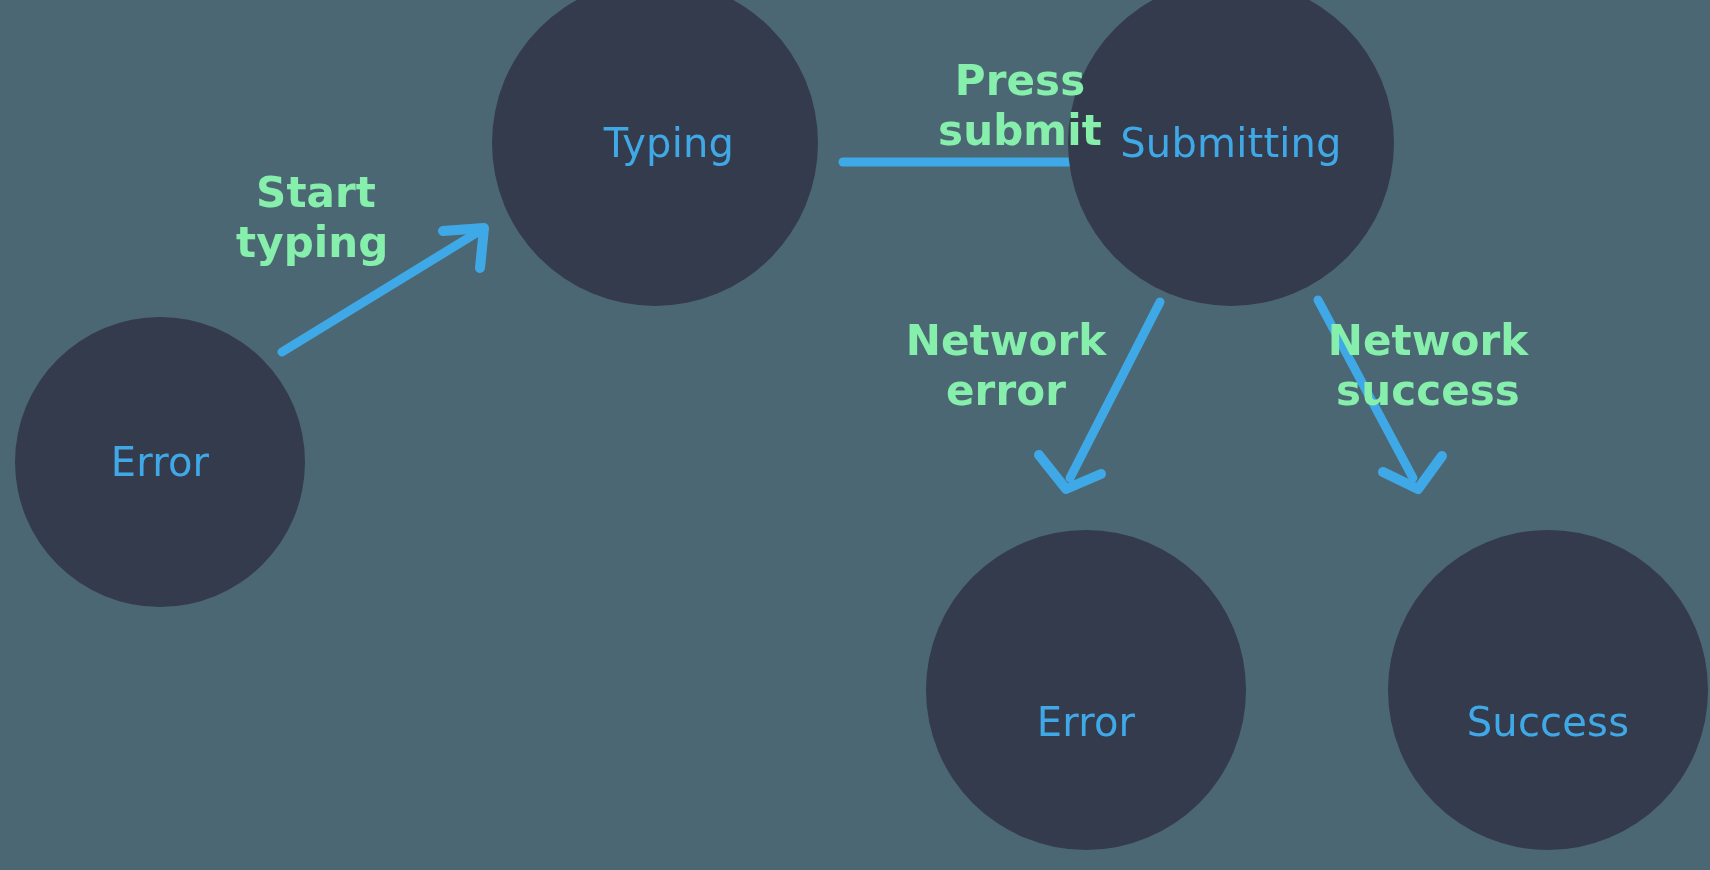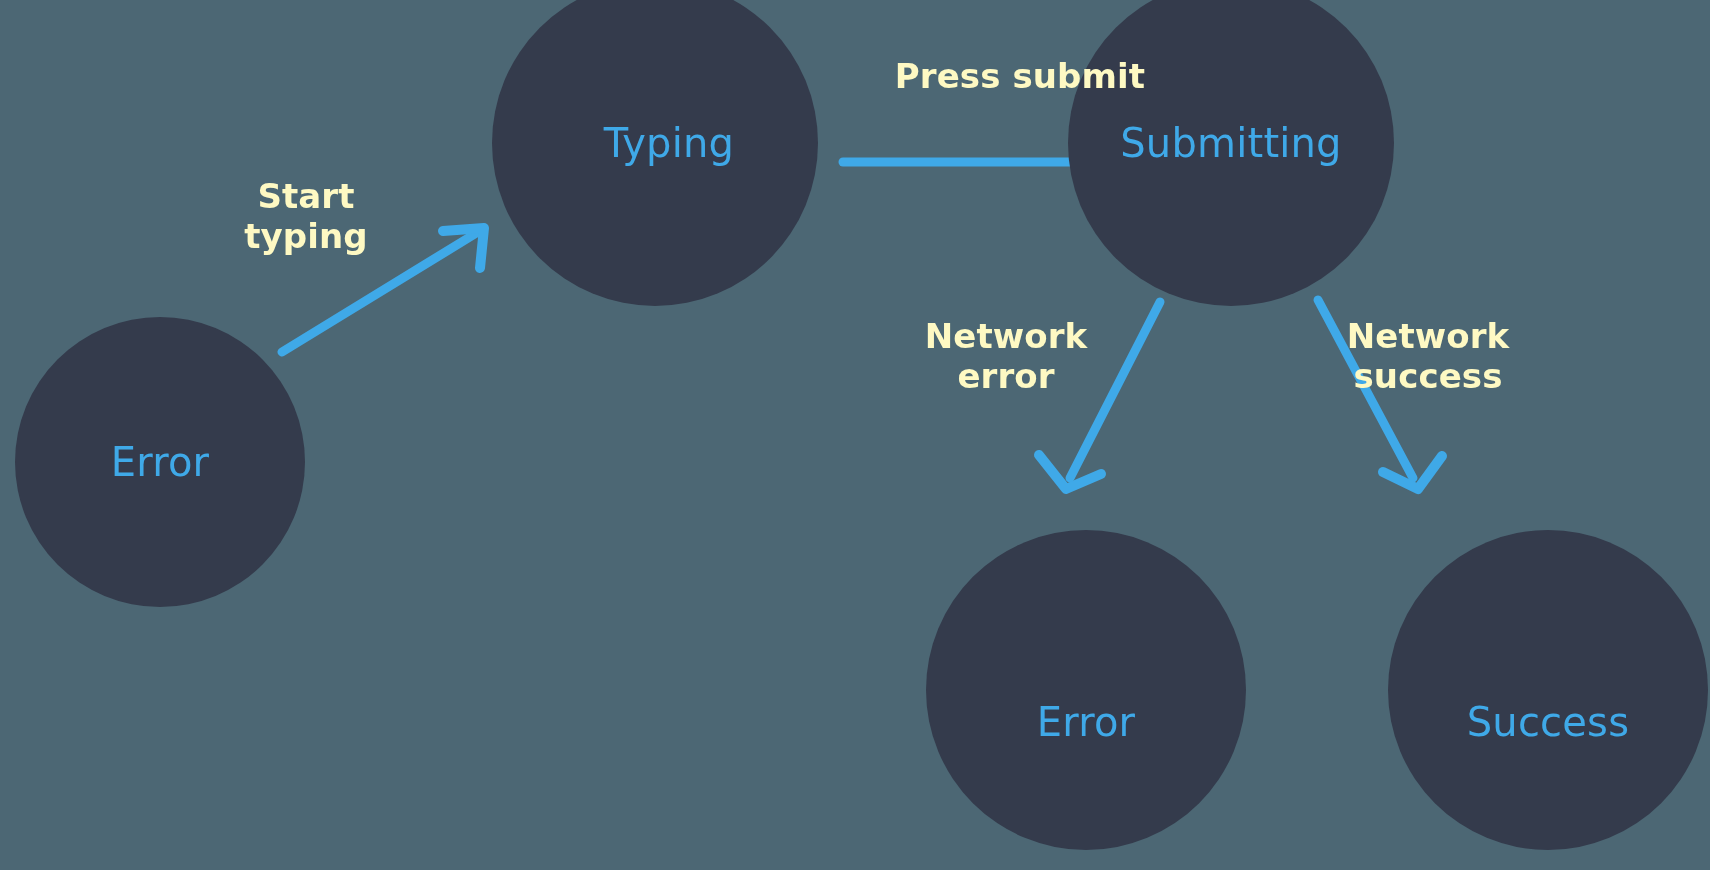--- a/index.html
+++ b/index.html
@@ -34,28 +34,28 @@
     color: #3fa9e8;
     font-size: 40px;
     font-weight: 400;
     letter-spacing: 0.2px;
     white-space: nowrap;
     text-align: center;
     line-height: 1.1;
   }
   .edge-label {
     position: absolute;
-    color: #fef9c3;
-    font-size: 34px;
+    color: #86efac;
+    font-size: 42px;
     font-weight: 700;
     line-height: 1.18;
     white-space: pre-line;
     letter-spacing: 0.1px;
   }
-  .lbl-start-typing   { left: 236px; top: 176px;  text-align: center; width: 140px; }
+  .lbl-start-typing   { left: 236px; top: 168px;  text-align: right; width: 140px; }
   .lbl-press-submit   { left: 880px; top: 56px;   text-align: center; width: 280px; }
   .lbl-network-error  { left: 900px; top: 316px;  text-align: center; width: 212px; }
   .lbl-network-success{ left: 1320px; top: 316px; text-align: center; width: 216px; }
 
   .n-empty      { left: 15px;   top: 317px; width: 290px; height: 290px; }
   .n-typing     { left: 492px;  top: -20px; width: 326px; height: 326px; }
   .n-submitting { left: 1068px; top: -20px; width: 326px; height: 326px; }
   .n-error      { left: 926px;  top: 530px; width: 320px; height: 320px; }
   .n-success    { left: 1388px; top: 530px; width: 320px; height: 320px; }
 

